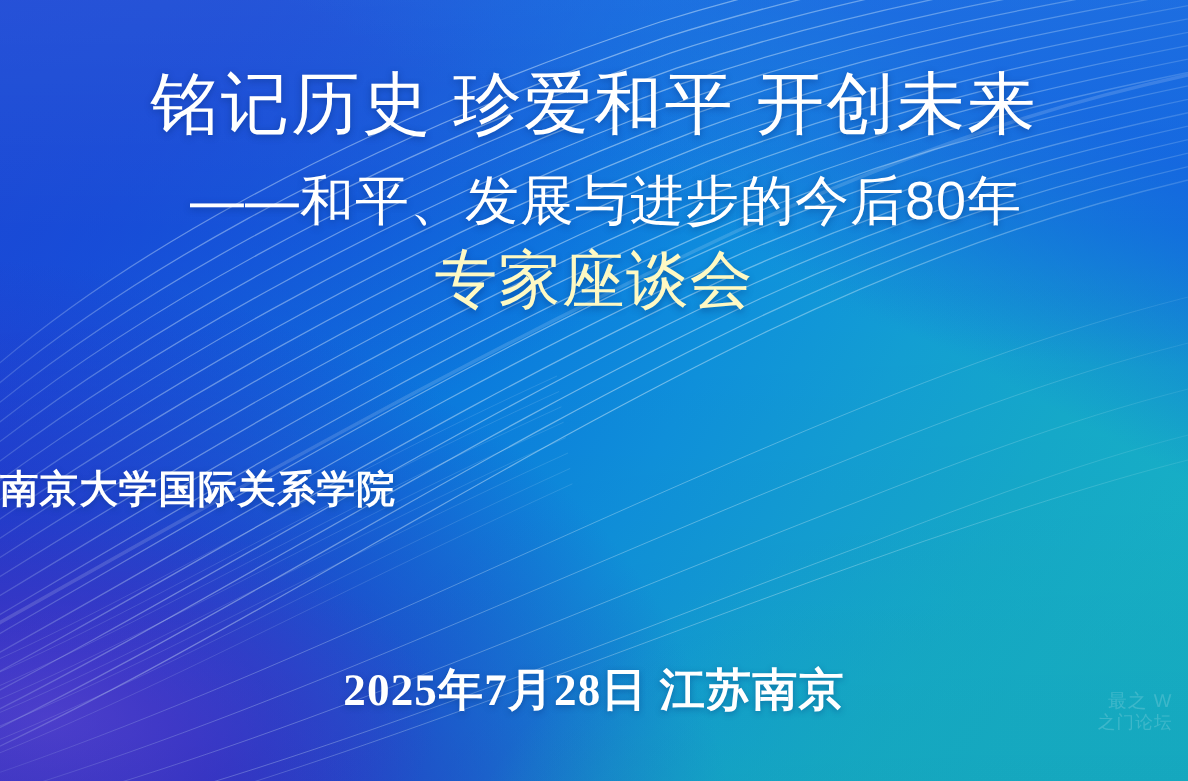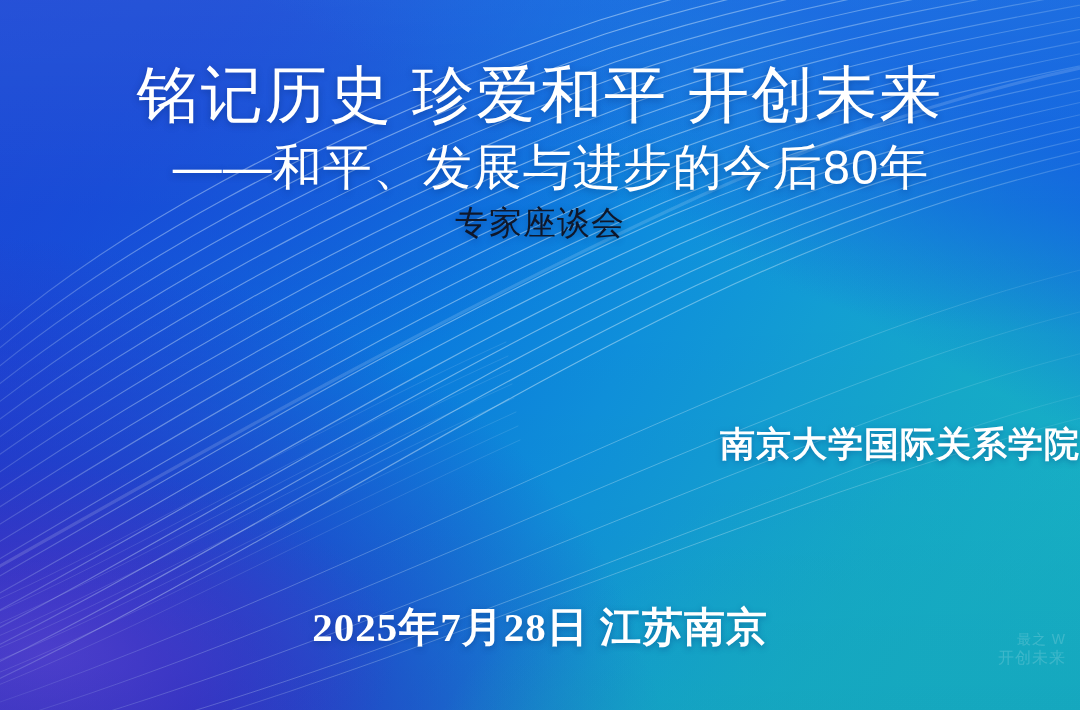--- a/index.html
+++ b/index.html
@@ -88,42 +88,41 @@
   }
   .title-line-2 {
     font-family: "Liberation Sans", "DejaVu Sans", sans-serif;
     font-size: 49px;
     line-height: 1.28;
     font-weight: 400;
     color: #ffffff;
     letter-spacing: 1px;
     text-shadow: 0 2px 7px rgba(0,40,110,0.42);
     white-space: nowrap;
-    margin-top: 8px;
+    margin-top: 24px;
     padding-left: 22px;
   }
   .title-line-3 {
     font-family: "Liberation Sans", "DejaVu Sans", sans-serif;
-    font-size: 33px;
+    font-size: 57px;
     line-height: 1.3;
     font-weight: 400;
-    color: #0f172a;
+    color: #fef9c3;
     letter-spacing: 1px;
     text-shadow: 0 2px 7px rgba(0,40,110,0.42);
     white-space: nowrap;
     margin-top: 4px;
   }
 
   .org-block {
     position: absolute;
     top: 420px;
     left: 0;
     right: 0;
-    text-align: right;
-    padding-left: 29px;
+    text-align: left;
   }
   .org-line {
     font-family: "Liberation Serif", "DejaVu Serif", serif;
     font-size: 35px;
     line-height: 1.42;
     font-weight: 700;
     color: #ffffff;
     letter-spacing: 1px;
     text-shadow: 0 2px 6px rgba(0,50,120,0.40);
     white-space: nowrap;
@@ -151,21 +150,21 @@
     position: absolute;
     right: 14px;
     bottom: 42px;
     text-align: right;
     color: rgba(255,255,255,0.17);
     font-family: "Liberation Sans", "DejaVu Sans", sans-serif;
     line-height: 1.25;
     filter: blur(0.6px);
     user-select: none;
   }
-  .watermark .wm-1 { font-size: 14px; letter-spacing: 1px; }
+  .watermark .wm-1 { font-size: 17px; letter-spacing: 1px; }
   .watermark .wm-2 { font-size: 16px; letter-spacing: 1px; }
 </style>
 </head>
 <body>
 
 <div id="slide">
 
   <div class="bg-layer bg-base"></div>
   <div class="bg-layer bg-corner-wedge"></div>
   <div class="bg-layer bg-purple"></div>
@@ -254,17 +253,17 @@
     <div class="org-block">
       <div class="org-line">南京大学国际关系学院</div>
     </div>
 
     <div class="date-block">
       <div class="date-line">2025年7月28日  江苏南京</div>
     </div>
 
     <div class="watermark">
       <div class="wm-1">最之 W</div>
-      <div class="wm-2">开创未来</div>
+      <div class="wm-2">之门论坛</div>
     </div>
 
   </div>
 </div>
 
 </body></html>

